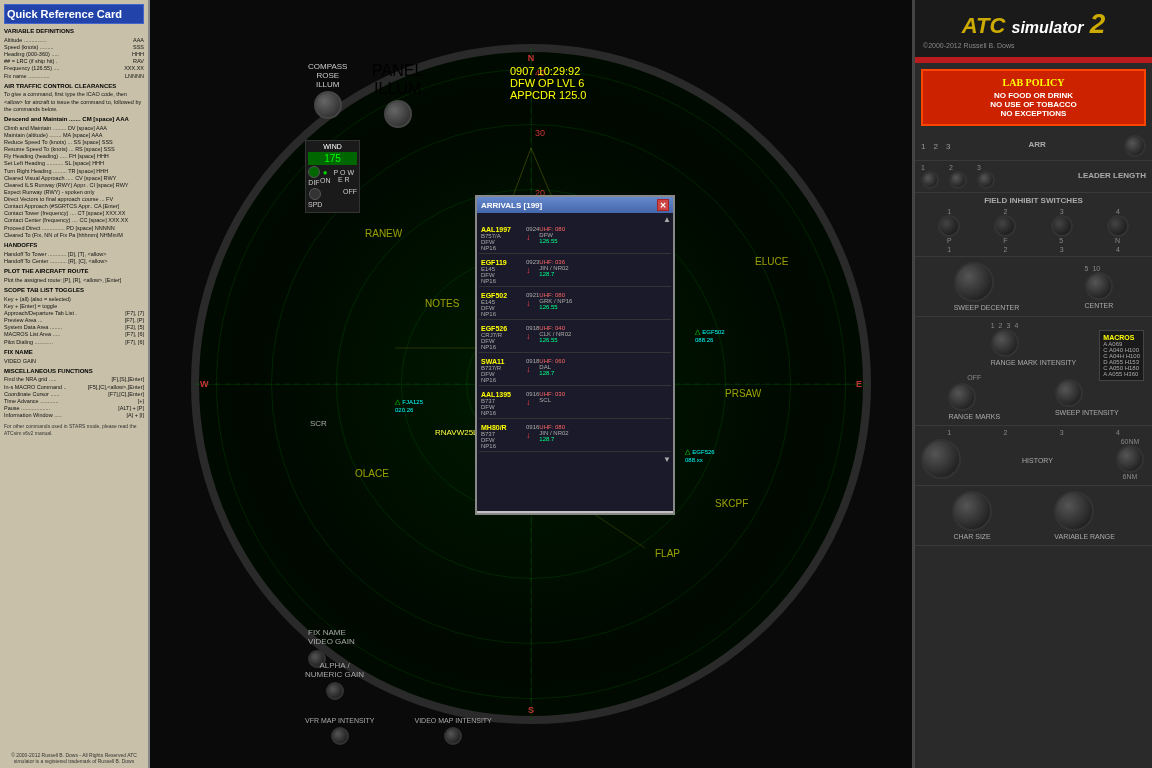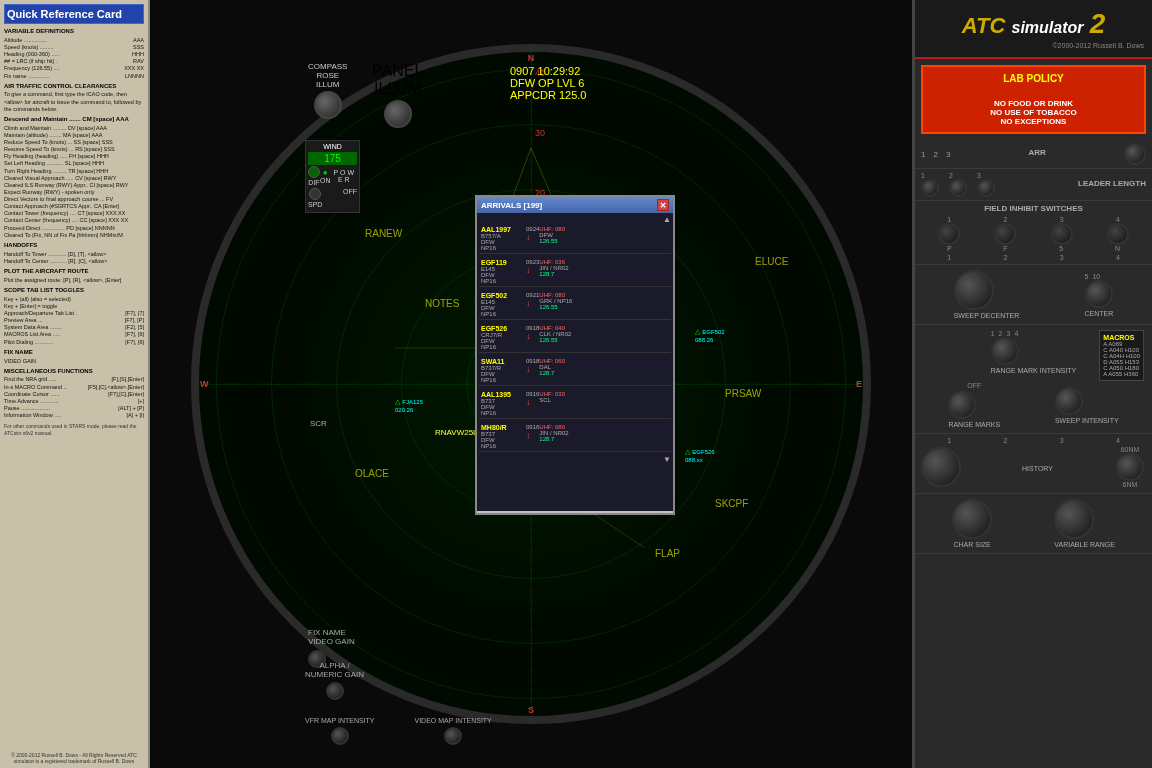--- a/index.html
+++ b/index.html
@@ -290,22 +290,22 @@
       width: 240px;
       height: 768px;
       background: #2a2a2a;
       border-left: 3px solid #444;
     }
 
     
     #logo-area {
       background: #1a1a1a;
       padding: 8px;
-      text-align: right;
-      border-bottom: 2px solid #b91c1c;
+      text-align: left;
+      border-bottom: 6px solid #b91c1c;
     }
 
     #atc-logo {
       color: #ccaa00;
       font-size: 22px;
       font-weight: bold;
       font-style: italic;
     }
 
     #atc-logo span.sim {
@@ -330,21 +330,22 @@
       margin: 6px;
       padding: 6px;
       text-align: center;
       border: 2px solid #ff4400;
     }
 
     #lab-policy .policy-title {
       color: #ffff00;
       font-size: 10px;
       font-weight: bold;
-      margin-bottom: 15px;
+      margin-bottom: 3px;
+      font-family: Liberation Serif, serif;
     }
 
     #lab-policy .policy-line {
       color: #ffffff;
       font-size: 8px;
       font-weight: bold;
     }
 
     .knob {
       width: 28px;

